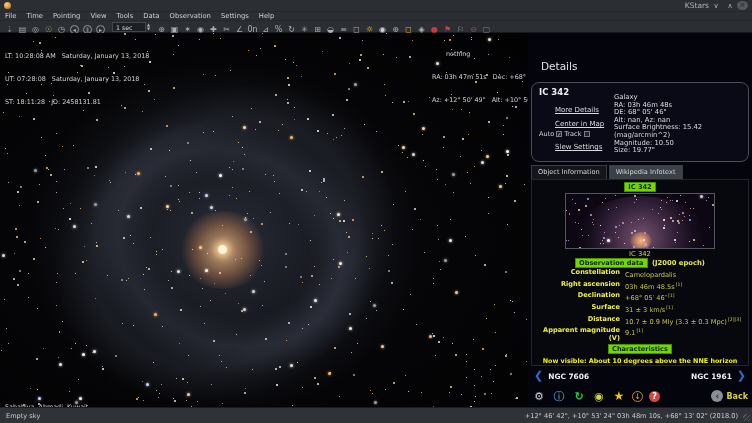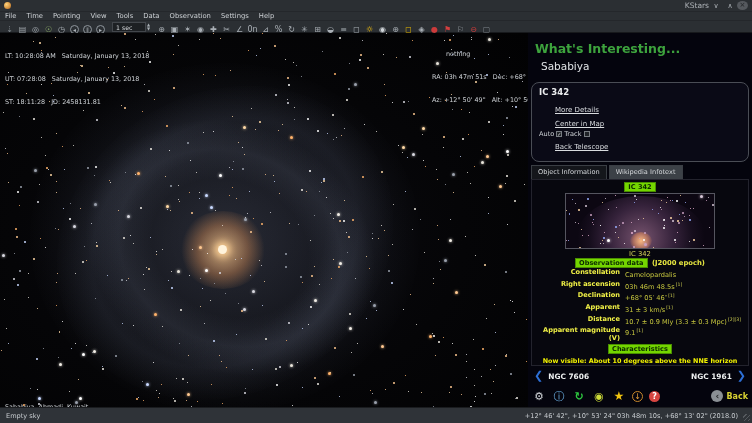--- a/index.html
+++ b/index.html
@@ -720,34 +720,43 @@
       <i style="left: 452.2px; top: 75.8px; width: 1px; height: 1px; background: rgb(154, 160, 172);"></i>
       <i style="left: 241.9px; top: 113.5px; width: 1px; height: 1px; background: rgb(255, 255, 255);"></i>
       <i style="left: 486px; top: 122.1px; width: 3px; height: 3px; background: rgb(255, 200, 144); box-shadow: rgb(255, 200, 144) 0px 0px 3px;"></i>
       <i style="left: 408.2px; top: 358px; width: 1px; height: 1px; background: rgb(242, 238, 230);"></i>
       <i style="left: 120.7px; top: 245.9px; width: 2px; height: 2px; background: rgb(154, 160, 172);"></i>
       <i style="left: 362.3px; top: 7.4px; width: 1px; height: 1px; background: rgb(216, 216, 224);"></i>
       <i style="left: 305.8px; top: 157.9px; width: 1px; height: 1px; background: rgb(255, 200, 144);"></i>
     </div>
 
   <div id="panel">
-    <div id="wi-header">What's Interesting...</div>
-    <div id="wi-category">Sababiya</div>
+    <div id="wi-category">Details</div>
 
     <div id="obj-card">
       <div id="obj-title">IC 342</div>
       <span class="card-link" id="link-more">More Details</span>
       <span class="card-link" id="link-center">Center in Map</span>
       <span id="auto-track">
         <span>Auto</span>
         <span class="cb">✓</span>
         <span>Track</span>
         <span class="cb"></span>
       </span>
-      <span class="card-link" id="link-slew">Back Telescope</span>
+      <span class="card-link" id="link-slew">Slew Settings</span>
+      <div id="obj-details">
+        <div>Galaxy</div>
+        <div>RA: 03h 46m 48s</div>
+        <div>DE: 68° 05' 46"</div>
+        <div>Alt: nan, Az: nan</div>
+        <div>Surface Brightness: 15.42</div>
+        <div>(mag/arcmin^2)</div>
+        <div>Magnitude: 10.50</div>
+        <div>Size: 19.77"</div>
+      </div>
     </div>
 
     <div id="tabs">
       <span class="tab active">Object Information</span>
       <span class="tab inactive">Wikipedia Infotext</span>
     </div>
 
     <div id="infobox-frame">
       <span class="chip" id="ib-title-chip">IC 342</span>
       <div id="thumb">
@@ -863,21 +872,21 @@
         </div>
         <div class="ib-row">
           <span class="ib-label">Right ascension</span>
           <span class="ib-value"><span>03h 46m 48.5s</span><span class="ib-ref">[1]</span></span>
         </div>
         <div class="ib-row">
           <span class="ib-label">Declination</span>
           <span class="ib-value"><span>+68° 05′ 46″</span><span class="ib-ref">[1]</span></span>
         </div>
         <div class="ib-row">
-          <span class="ib-label">Apparent</span>
+          <span class="ib-label">Surface</span>
           <span class="ib-value"><span>31 ± 3 km/s</span><span class="ib-ref">[1]</span></span>
         </div>
         <div class="ib-row">
           <span class="ib-label">Distance</span>
           <span class="ib-value"><span>10.7 ± 0.9 Mly (3.3 ± 0.3 Mpc)</span><span class="ib-ref">[2][3]</span></span>
         </div>
         <div class="ib-row">
           <span class="ib-label">Apparent magnitude (V)</span>
           <span class="ib-value"><span>9.1</span><span class="ib-ref">[1]</span></span>
         </div>

